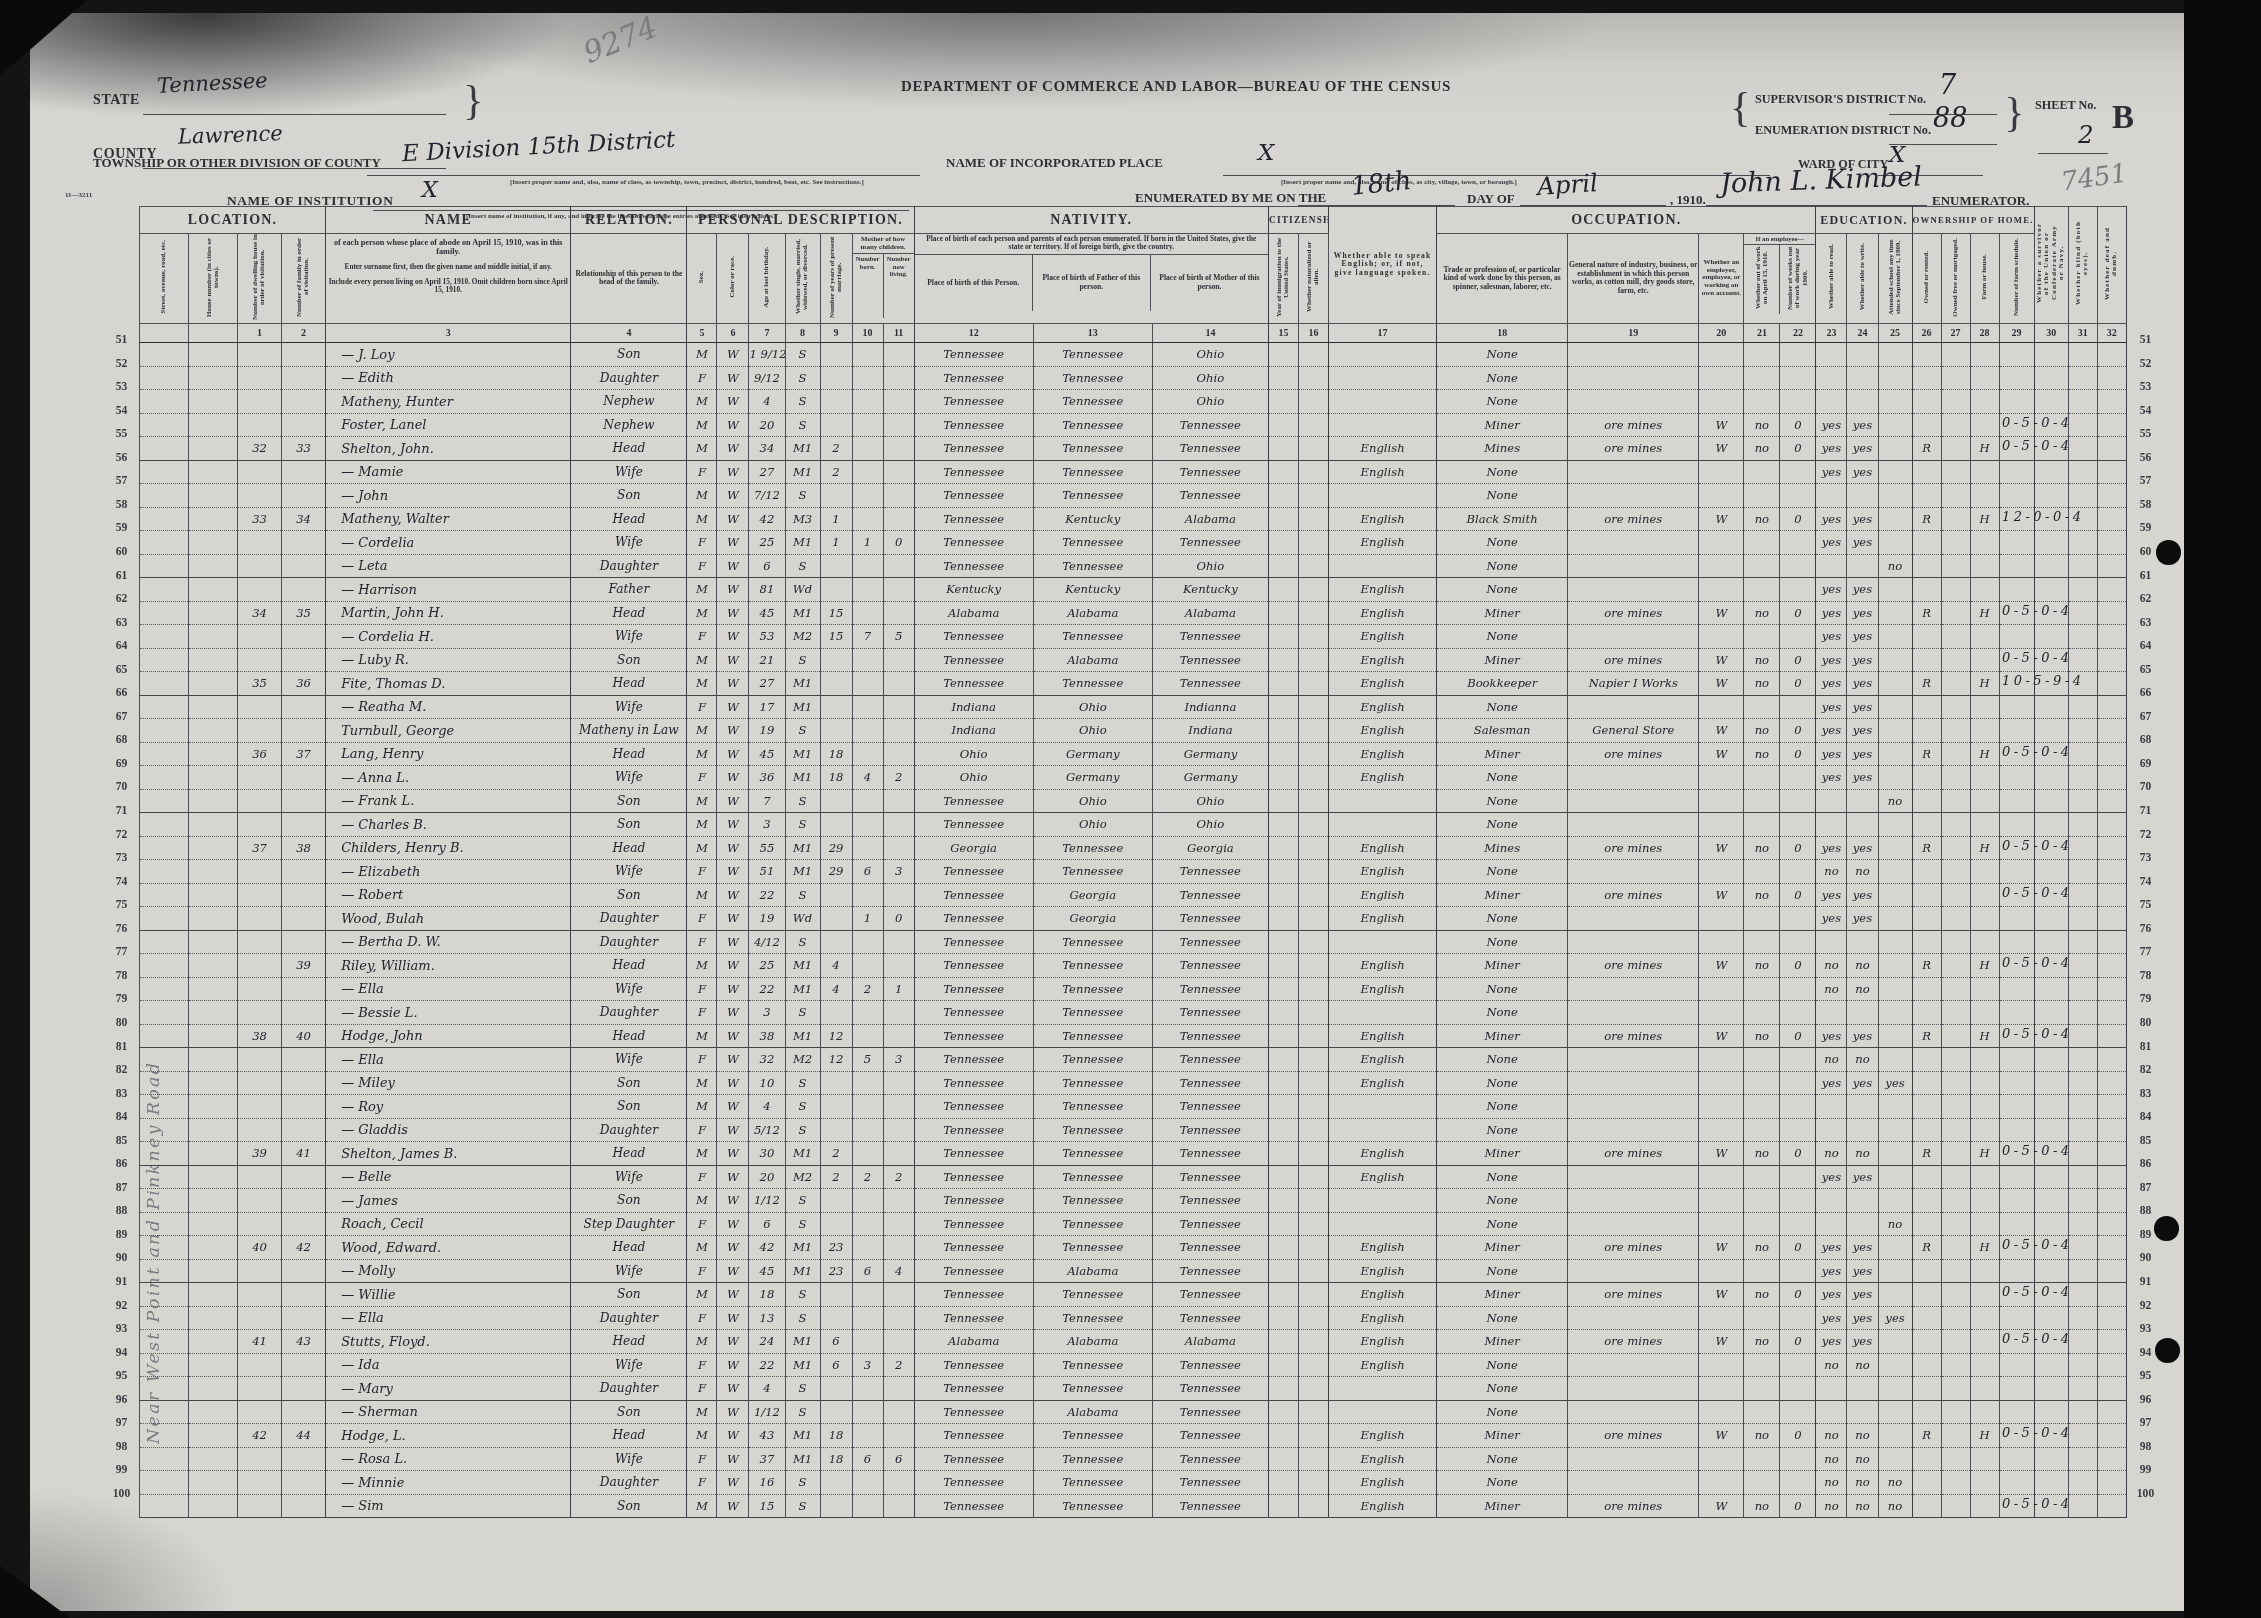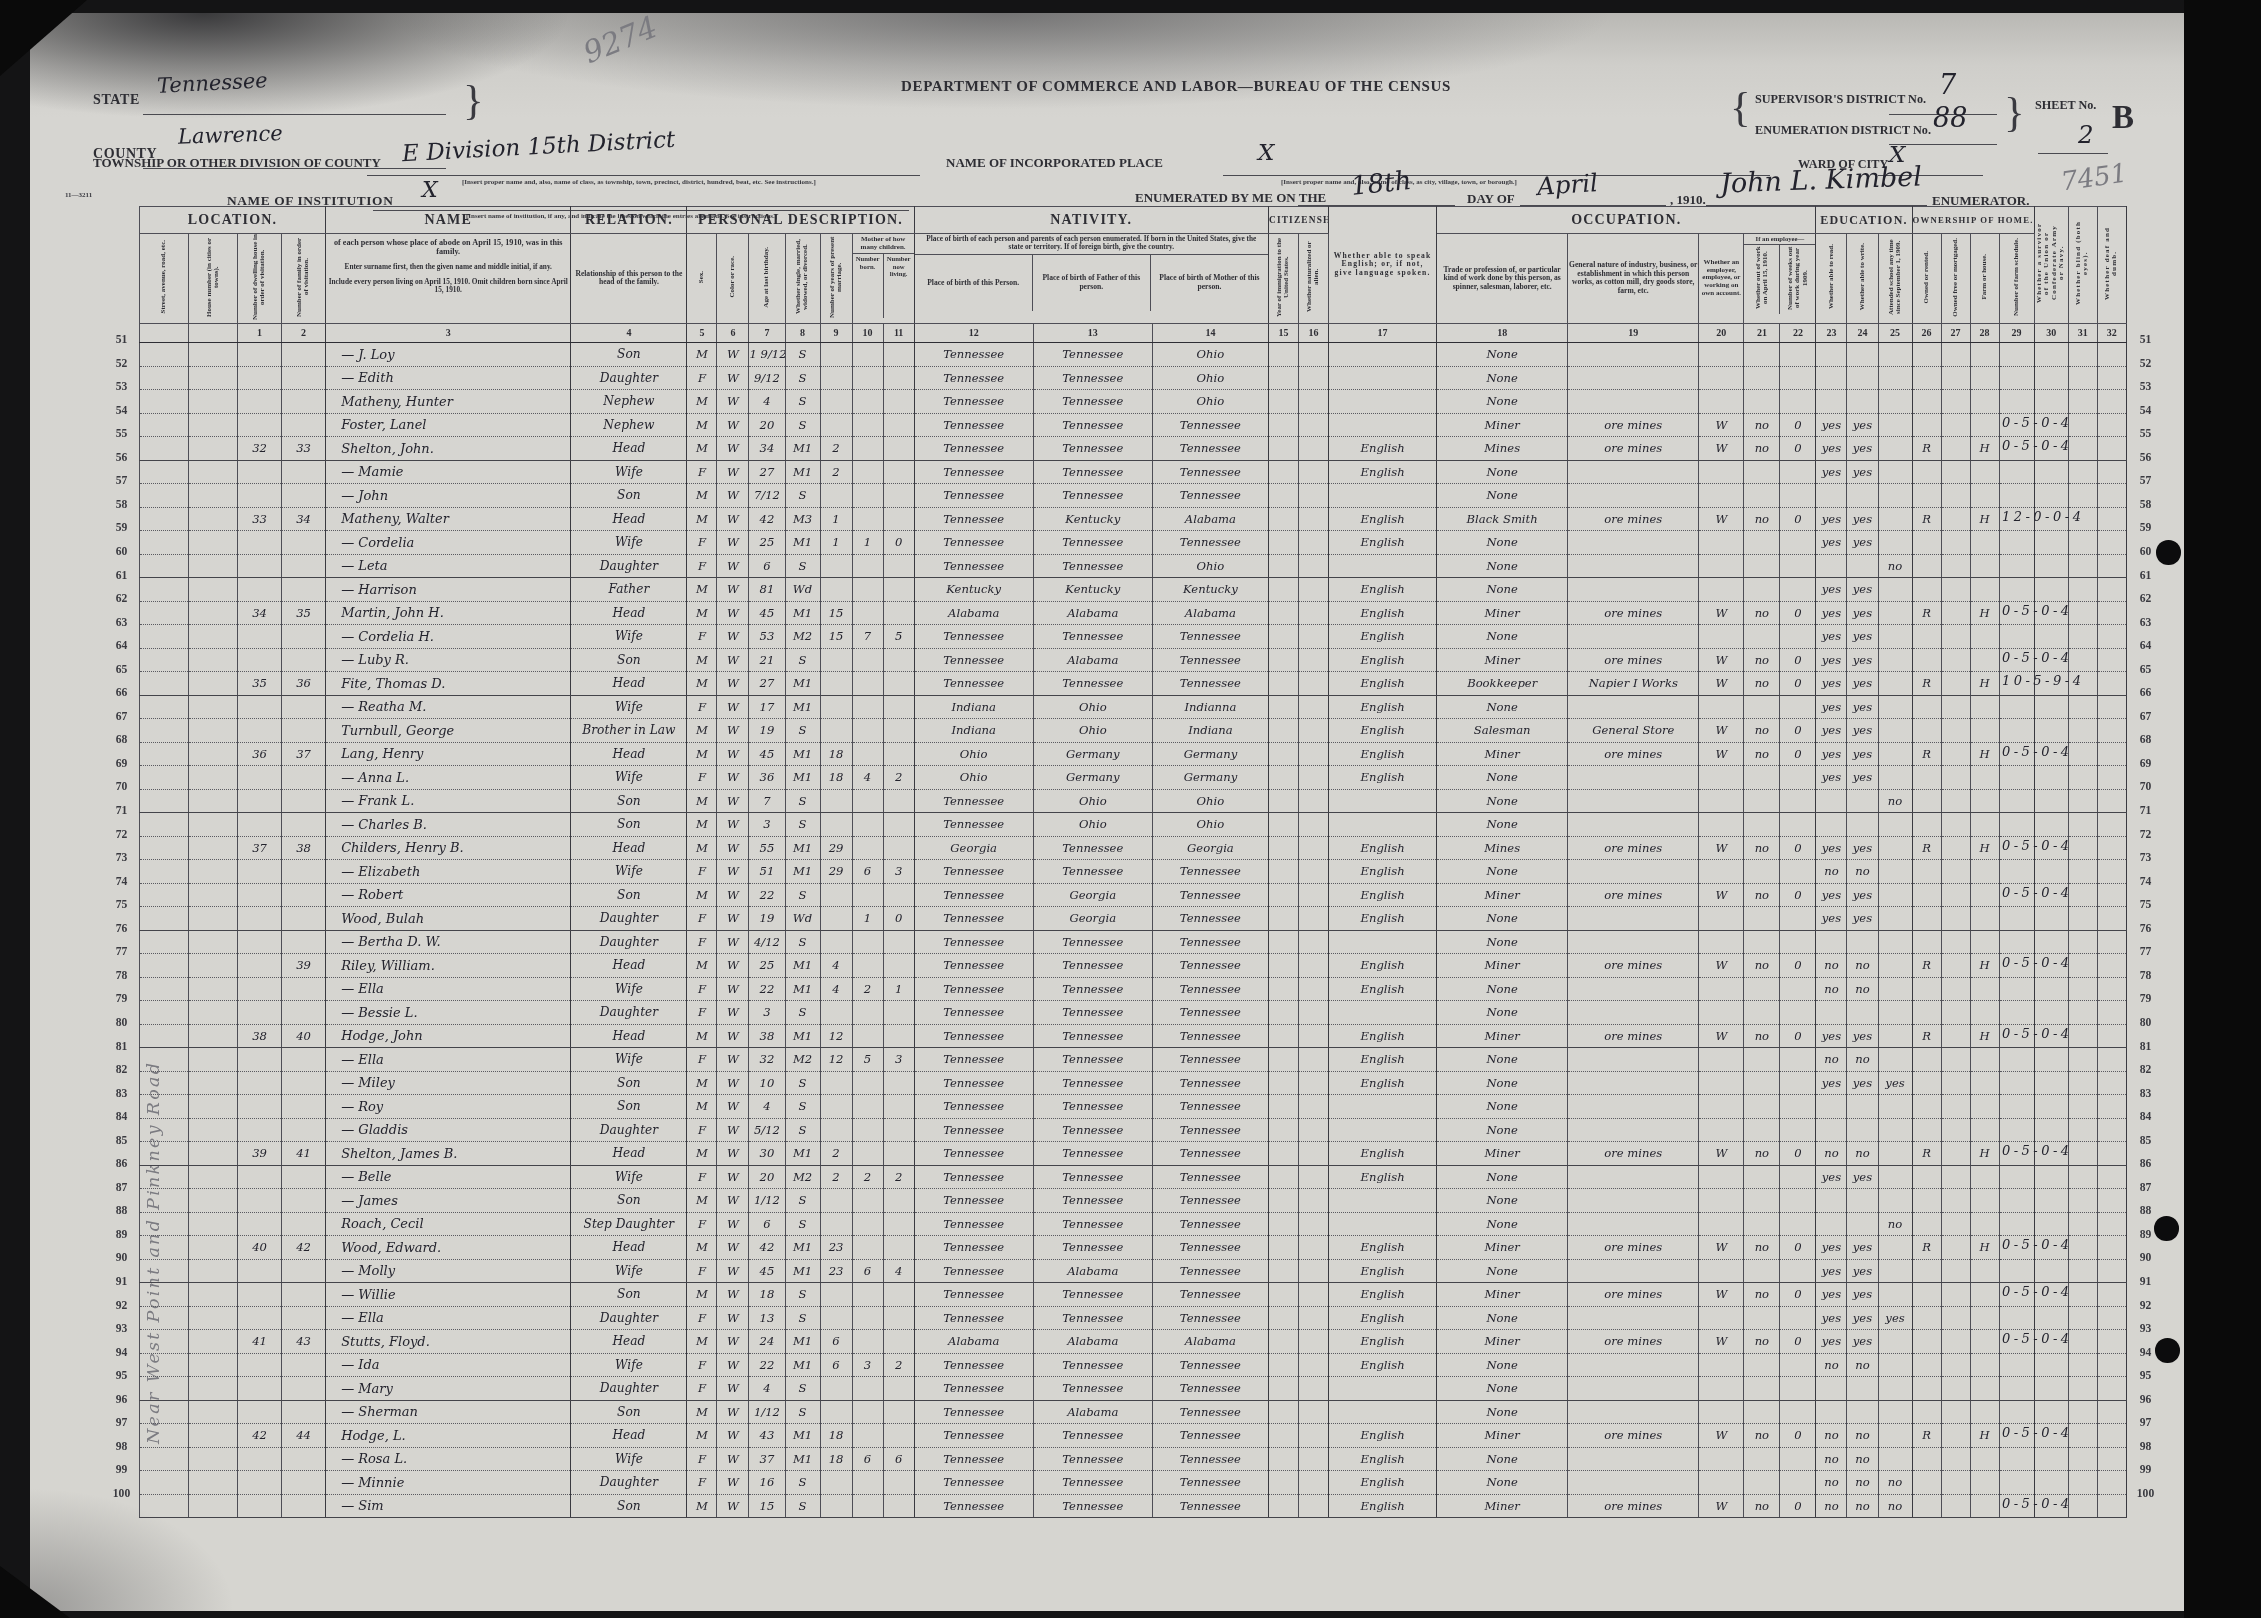--- a/index.html
+++ b/index.html
@@ -85,21 +85,21 @@
 
   <span class="abs pr lbl" style="left:93px;top:146px;font-size:14px;">COUNTY</span>
   <span class="abs hw hw-big" style="left:178px;top:123px;transform:rotate(-2deg);">Lawrence</span>
   <div class="rule" style="left:143px;top:168px;width:303px;"></div>
 
   <div class="abs pr lbl" style="left:780px;top:78px;width:792px;text-align:center;font-size:15px;">DEPARTMENT OF COMMERCE AND LABOR—BUREAU OF THE CENSUS</div>
 
   <span class="abs pr lbl" style="left:93px;top:155px;font-size:13px;letter-spacing:0;">TOWNSHIP OR OTHER DIVISION OF COUNTY</span>
   <span class="abs hw" style="left:402px;top:133px;font-size:23px;transform:rotate(-3deg);">E Division 15th District</span>
   <div class="rule" style="left:367px;top:175px;width:553px;"></div>
-  <div class="abs tiny" style="left:462px;top:178px;width:501px;">[Insert proper name and, also, name of class, as township, town, precinct, district, hundred, beat, etc.   See instructions.]</div>
+  <div class="abs tiny" style="left:510px;top:178px;width:501px;">[Insert proper name and, also, name of class, as township, town, precinct, district, hundred, beat, etc.   See instructions.]</div>
 
   <span class="abs pr lbl" style="left:946px;top:155px;font-size:13px;letter-spacing:0;">NAME OF INCORPORATED PLACE</span>
   <span class="abs hw" style="left:1258px;top:139px;font-size:23px;">X</span>
   <div class="rule" style="left:1223px;top:175px;width:547px;"></div>
   <div class="abs tiny" style="left:1281px;top:178px;width:477px;">[Insert proper name and, also, name of class, as city, village, town, or borough.]</div>
 
   <span class="abs brace" style="left:1730px;top:82px;">{</span>
   <span class="abs pr lbl" style="left:1755px;top:92px;font-size:12.2px;letter-spacing:0;">SUPERVISOR'S DISTRICT No.</span>
   <span class="abs hw" style="left:1939px;top:69px;font-size:27px;">7</span>
   <div class="rule" style="left:1889px;top:114px;width:108px;"></div>
@@ -969,21 +969,21 @@
           <td></td>
           <td></td>
           <td class="hv"></td>
         </tr>
         <tr>
           <td></td>
           <td></td>
           <td></td>
           <td class="hv"></td>
           <td class="hv c-name">Turnbull, George</td>
-          <td class="hv c-rel">Brother in Law</td>
+          <td class="hv c-rel">Matheny in Law</td>
           <td>M</td>
           <td>W</td>
           <td>19</td>
           <td>S</td>
           <td></td>
           <td></td>
           <td class="hv"></td>
           <td class="c-pob">Indiana</td>
           <td class="c-pob">Ohio</td>
           <td class="hv c-pob">Indiana</td>

